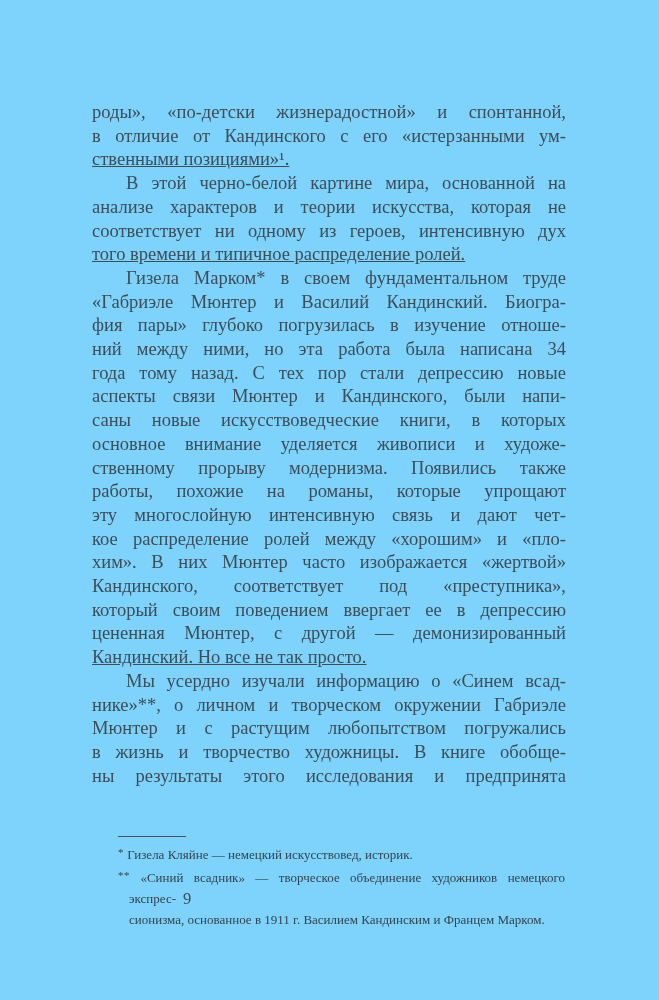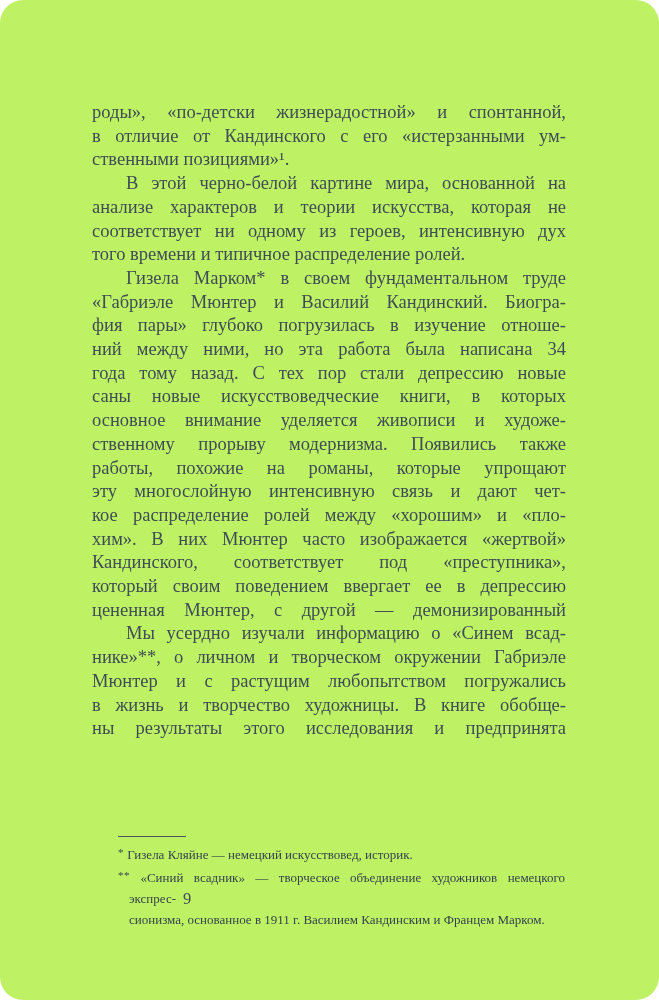--- a/index.html
+++ b/index.html
@@ -18,21 +18,21 @@
     left: 92px;
     top: 101px;
     width: 474px;
     font-size: 18.5px;
     line-height: 23.7px;
   }
   .line {
     text-align: justify;
     text-align-last: justify;
   }
-  .line.last { text-align-last: left; }
+  .line.last { text-align-last: left; text-decoration: underline; }
   .line.indent { text-indent: 34px; }
   .footnotes {
     position: absolute;
     left: 118px;
     top: 836px;
     width: 447px;
     font-size: 13px;
     line-height: 21px;
   }
   .fn-rule {
@@ -54,44 +54,46 @@
   .page-number {
     position: absolute;
     left: 183px;
     top: 889px;
     font-size: 16.5px;
   }
 </style>
 </head>
 <body>
 
-<div class="page" style="background: #bef264; color: rgb(62, 77, 86); border-radius: 23px;">
+<div class="page" style="background: #7dd3fc; color: rgb(62, 77, 86);">
   <div class="body-text" id="bodyText">
       <div class="line">роды», «по-детски жизнерадостной» и спонтанной,</div>
       <div class="line">в отличие от Кандинского с его «истерзанными ум-</div>
       <div class="line last">ственными позициями»¹.</div>
       <div class="line indent">В этой черно-белой картине мира, основанной на</div>
       <div class="line">анализе характеров и теории искусства, которая не</div>
       <div class="line">соответствует ни одному из героев, интенсивную дух</div>
       <div class="line last">того времени и типичное распределение ролей.</div>
       <div class="line indent">Гизела Марком* в своем фундаментальном труде</div>
       <div class="line">«Габриэле Мюнтер и Василий Кандинский. Биогра-</div>
       <div class="line">фия пары» глубоко погрузилась в изучение отноше-</div>
       <div class="line">ний между ними, но эта работа была написана 34</div>
       <div class="line">года тому назад. С тех пор стали депрессию новые</div>
+      <div class="line">аспекты связи Мюнтер и Кандинского, были напи-</div>
       <div class="line">саны новые искусствоведческие книги, в которых</div>
       <div class="line">основное внимание уделяется живописи и художе-</div>
       <div class="line">ственному прорыву модернизма. Появились также</div>
       <div class="line">работы, похожие на романы, которые упрощают</div>
       <div class="line">эту многослойную интенсивную связь и дают чет-</div>
       <div class="line">кое распределение ролей между «хорошим» и «пло-</div>
       <div class="line">хим». В них Мюнтер часто изображается «жертвой»</div>
       <div class="line">Кандинского, соответствует под «преступника»,</div>
       <div class="line">который своим поведением ввергает ее в депрессию</div>
       <div class="line">цененная Мюнтер, с другой — демонизированный</div>
+      <div class="line last">Кандинский. Но все не так просто.</div>
       <div class="line indent">Мы усердно изучали информацию о «Синем всад-</div>
       <div class="line">нике»**, о личном и творческом окружении Габриэле</div>
       <div class="line">Мюнтер и с растущим любопытством погружались</div>
       <div class="line">в жизнь и творчество художницы. В книге обобще-</div>
       <div class="line">ны результаты этого исследования и предпринята</div>
     </div>
   <div class="footnotes" style="color: rgb(53, 68, 77);">
     <div class="fn-rule" style="border-top-color: rgb(70, 85, 94);"></div>
     <div id="fnList">
         <div class="fn-line fn-first"><span class="fn-marker">*</span> Гизела Кляйне — немецкий искусствовед, историк.</div>

